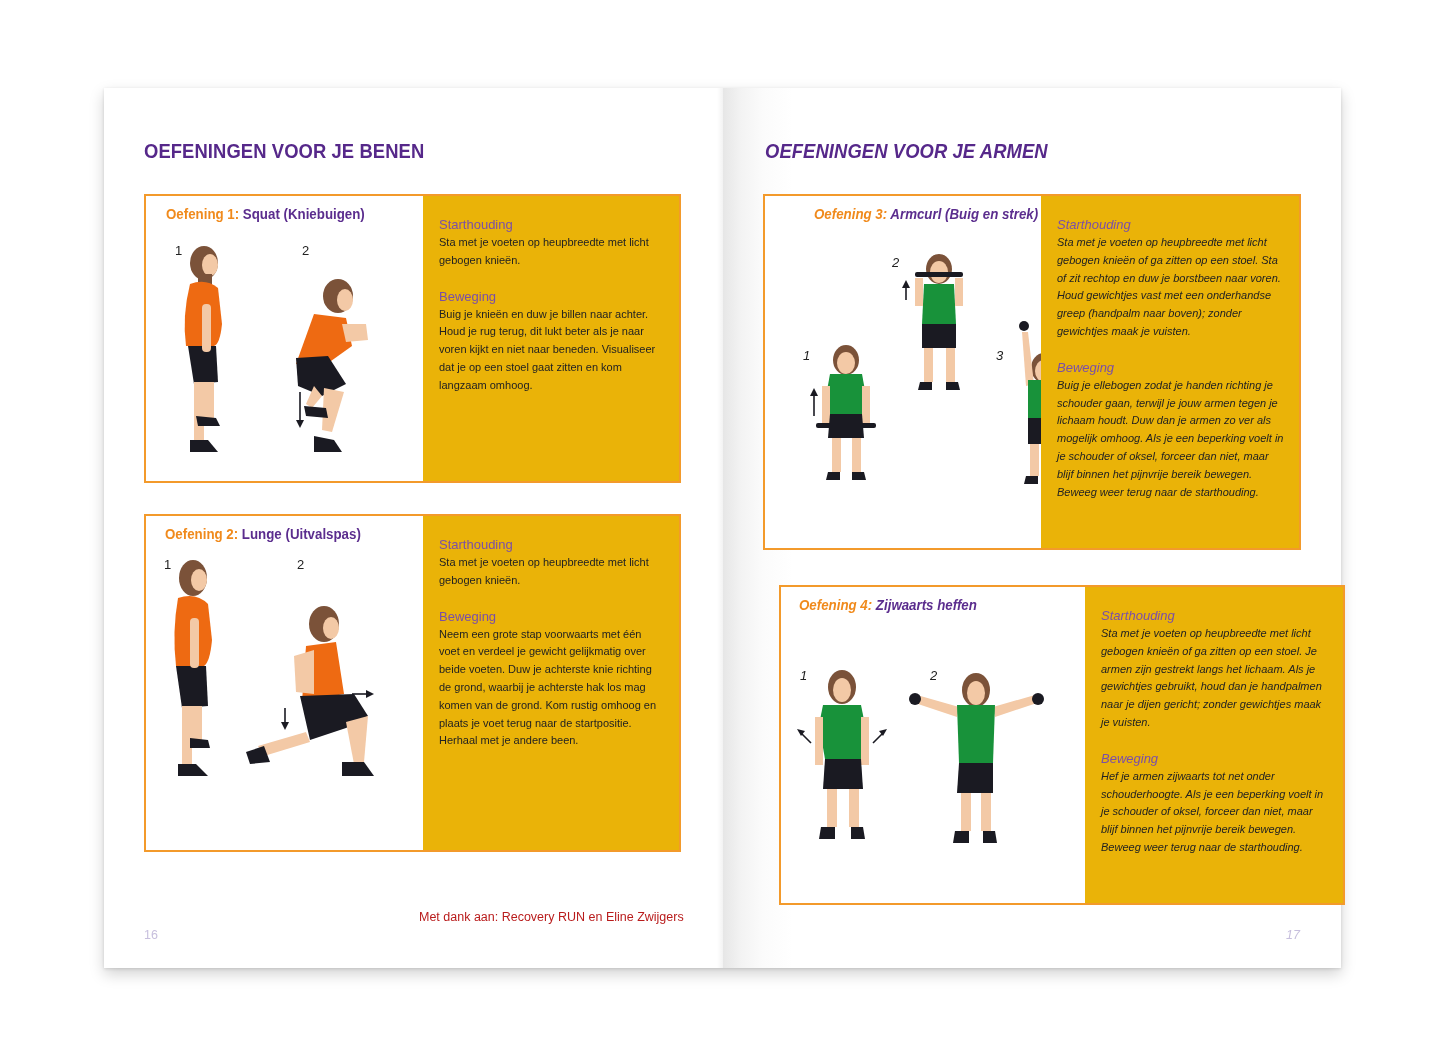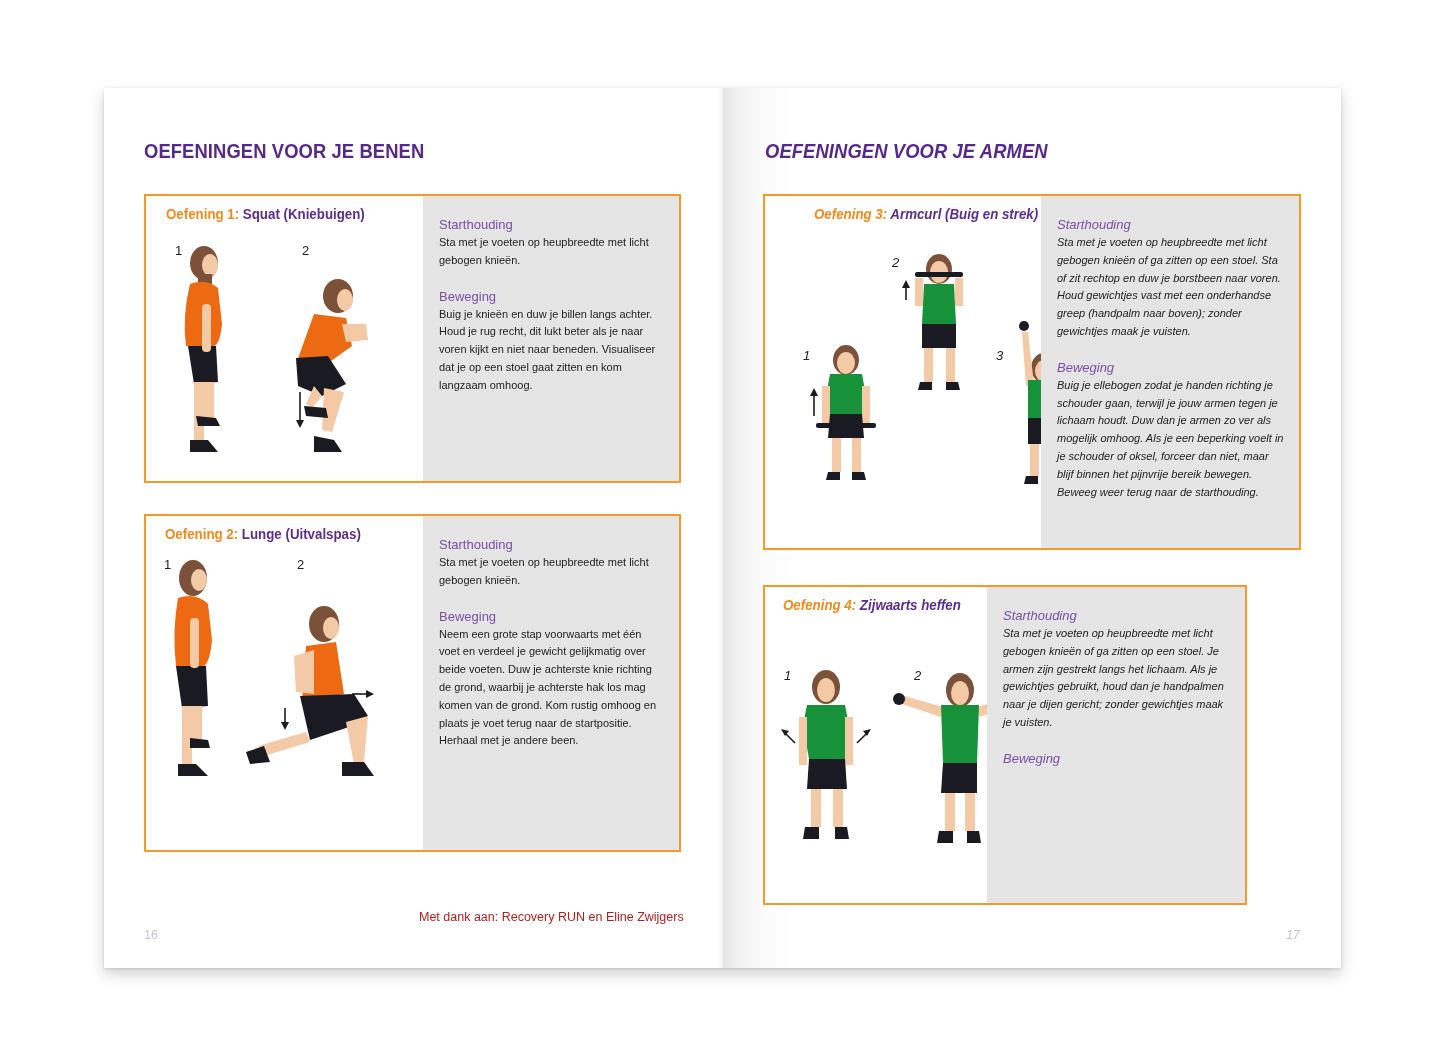--- a/index.html
+++ b/index.html
@@ -26,21 +26,21 @@
     color: #56288a; letter-spacing: 0.1px; transform: scaleX(0.92); transform-origin: left center;
   }
   .left .page-title { left: 40px; }
   .right .page-title { left: 42px; }
 
   .card {
     position: absolute; border: 2px solid #f39a2b; background: #fff; overflow: hidden;
   }
   .card .illus { position: absolute; left: 0; top: 0; bottom: 0; }
   .card .panel {
-    position: absolute; top: 0; right: 0; bottom: 0; background: #e5e5e5;
+    position: absolute; top: 0; right: 0; bottom: 0; background: #eab308;
     padding: 20px 14px 0 16px;
   }
   .card-title {
     position: absolute; left: 20px; top: 10px; font-weight: bold; font-size: 14px;
     white-space: nowrap; transform: scaleX(0.95); transform-origin: left center;
   }
   .card-title .num { color: #f08a1c; }
   .card-title .name { color: #5b2d8e; }
 
   .label { color: #7a4fa8; font-size: 13px; line-height: 18px; }
@@ -101,21 +101,21 @@
 
           <line x1="154" y1="196" x2="154" y2="226" stroke="#1a1a22" stroke-width="1.6"></line>
           <path d="M150 224 L154 232 L158 224Z" fill="#1a1a22"></path>
         </svg>
       </div>
       <div class="panel" style="width:256px;">
         <div class="label">Starthouding</div>
         <div class="body-text">Sta met je voeten op heupbreedte met licht gebogen knieën.</div>
         <div class="gap"></div>
         <div class="label">Beweging</div>
-        <div class="body-text">Buig je knieën en duw je billen langs achter. Houd je rug recht, dit lukt beter als je naar voren kijkt en niet naar beneden. Visualiseer dat je op een stoel gaat zitten en kom langzaam omhoog.</div>
+        <div class="body-text">Buig je knieën en duw je billen naar achter. Houd je rug terug, dit lukt beter als je naar voren kijkt en niet naar beneden. Visualiseer dat je op een stoel gaat zitten en kom langzaam omhoog.</div>
       </div>
     </div>
 
     <div class="card" style="left:40px; top:426px; width:537px; height:338px;">
       <div class="illus" style="width:279px;">
         <div class="card-title" style="left:19px;">
           <span class="num">Oefening 2:</span>
           <span class="name">Lunge (Uitvalspas)</span>
         </div>
         <span class="step-num" style="left:18px; top:41px;">1</span>
@@ -228,21 +228,21 @@
       </div>
       <div class="panel" style="width:258px;">
         <div class="label">Starthouding</div>
         <div class="body-text">Sta met je voeten op heupbreedte met licht gebogen knieën of ga zitten op een stoel. Sta of zit rechtop en duw je borstbeen naar voren. Houd gewichtjes vast met een onderhandse greep (handpalm naar boven); zonder gewichtjes maak je vuisten.</div>
         <div class="gap"></div>
         <div class="label">Beweging</div>
         <div class="body-text">Buig je ellebogen zodat je handen richting je schouder gaan, terwijl je jouw armen tegen je lichaam houdt. Duw dan je armen zo ver als mogelijk omhoog. Als je een beperking voelt in je schouder of oksel, forceer dan niet, maar blijf binnen het pijnvrije bereik bewegen. Beweeg weer terug naar de starthouding.</div>
       </div>
     </div>
 
-    <div class="card" style="left:40px; top:497px; width:484px; height:320px;">
+    <div class="card" style="left:56px; top:497px; width:566px; height:320px;">
       <div class="illus" style="width:278px;">
         <div class="card-title" style="left:18px;">
           <span class="num">Oefening 4:</span>
           <span class="name">Zijwaarts heffen</span>
         </div>
         <span class="step-num" style="left:19px; top:81px;">1</span>
         <span class="step-num" style="left:149px; top:81px;">2</span>
         <svg width="278" height="318" viewBox="0 0 278 318" style="position:absolute;left:0;top:0;">
 
           <g>
@@ -276,18 +276,19 @@
             <path d="M174 244 L188 244 L188 256 L172 256Z" fill="#1a1a22"></path>
             <path d="M202 244 L214 244 L216 256 L202 256Z" fill="#1a1a22"></path>
           </g>
         </svg>
       </div>
       <div class="panel" style="width:258px;">
         <div class="label">Starthouding</div>
         <div class="body-text">Sta met je voeten op heupbreedte met licht gebogen knieën of ga zitten op een stoel. Je armen zijn gestrekt langs het lichaam. Als je gewichtjes gebruikt, houd dan je handpalmen naar je dijen gericht; zonder gewichtjes maak je vuisten.</div>
         <div class="gap"></div>
         <div class="label">Beweging</div>
+        <div class="body-text">Hef je armen zijwaarts tot net onder schouderhoogte. Als je een beperking voelt in je schouder of oksel, forceer dan niet, maar blijf binnen het pijnvrije bereik bewegen. Beweeg weer terug naar de starthouding.</div>
       </div>
     </div>
 
     <div class="page-num" style="left:563px;">17</div>
   </div>
 </div>
 
 </body></html>

